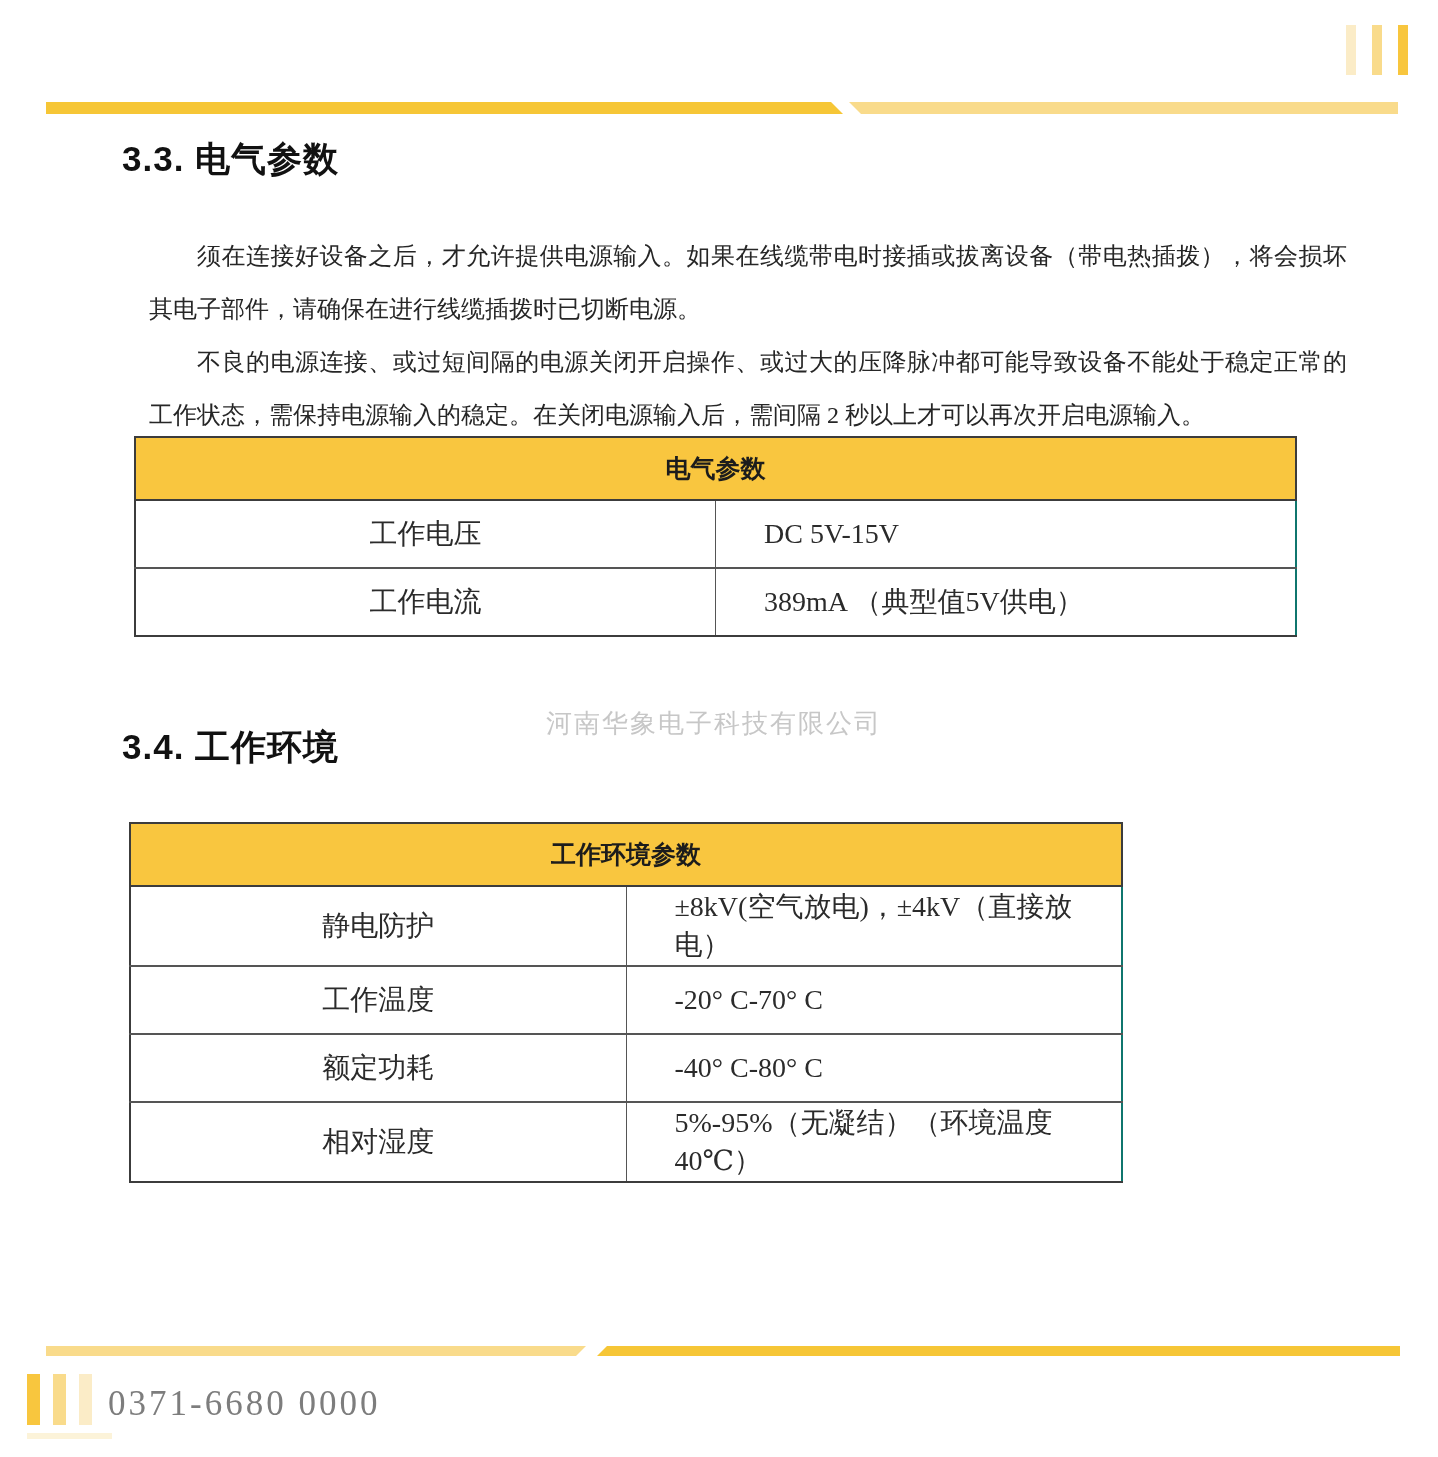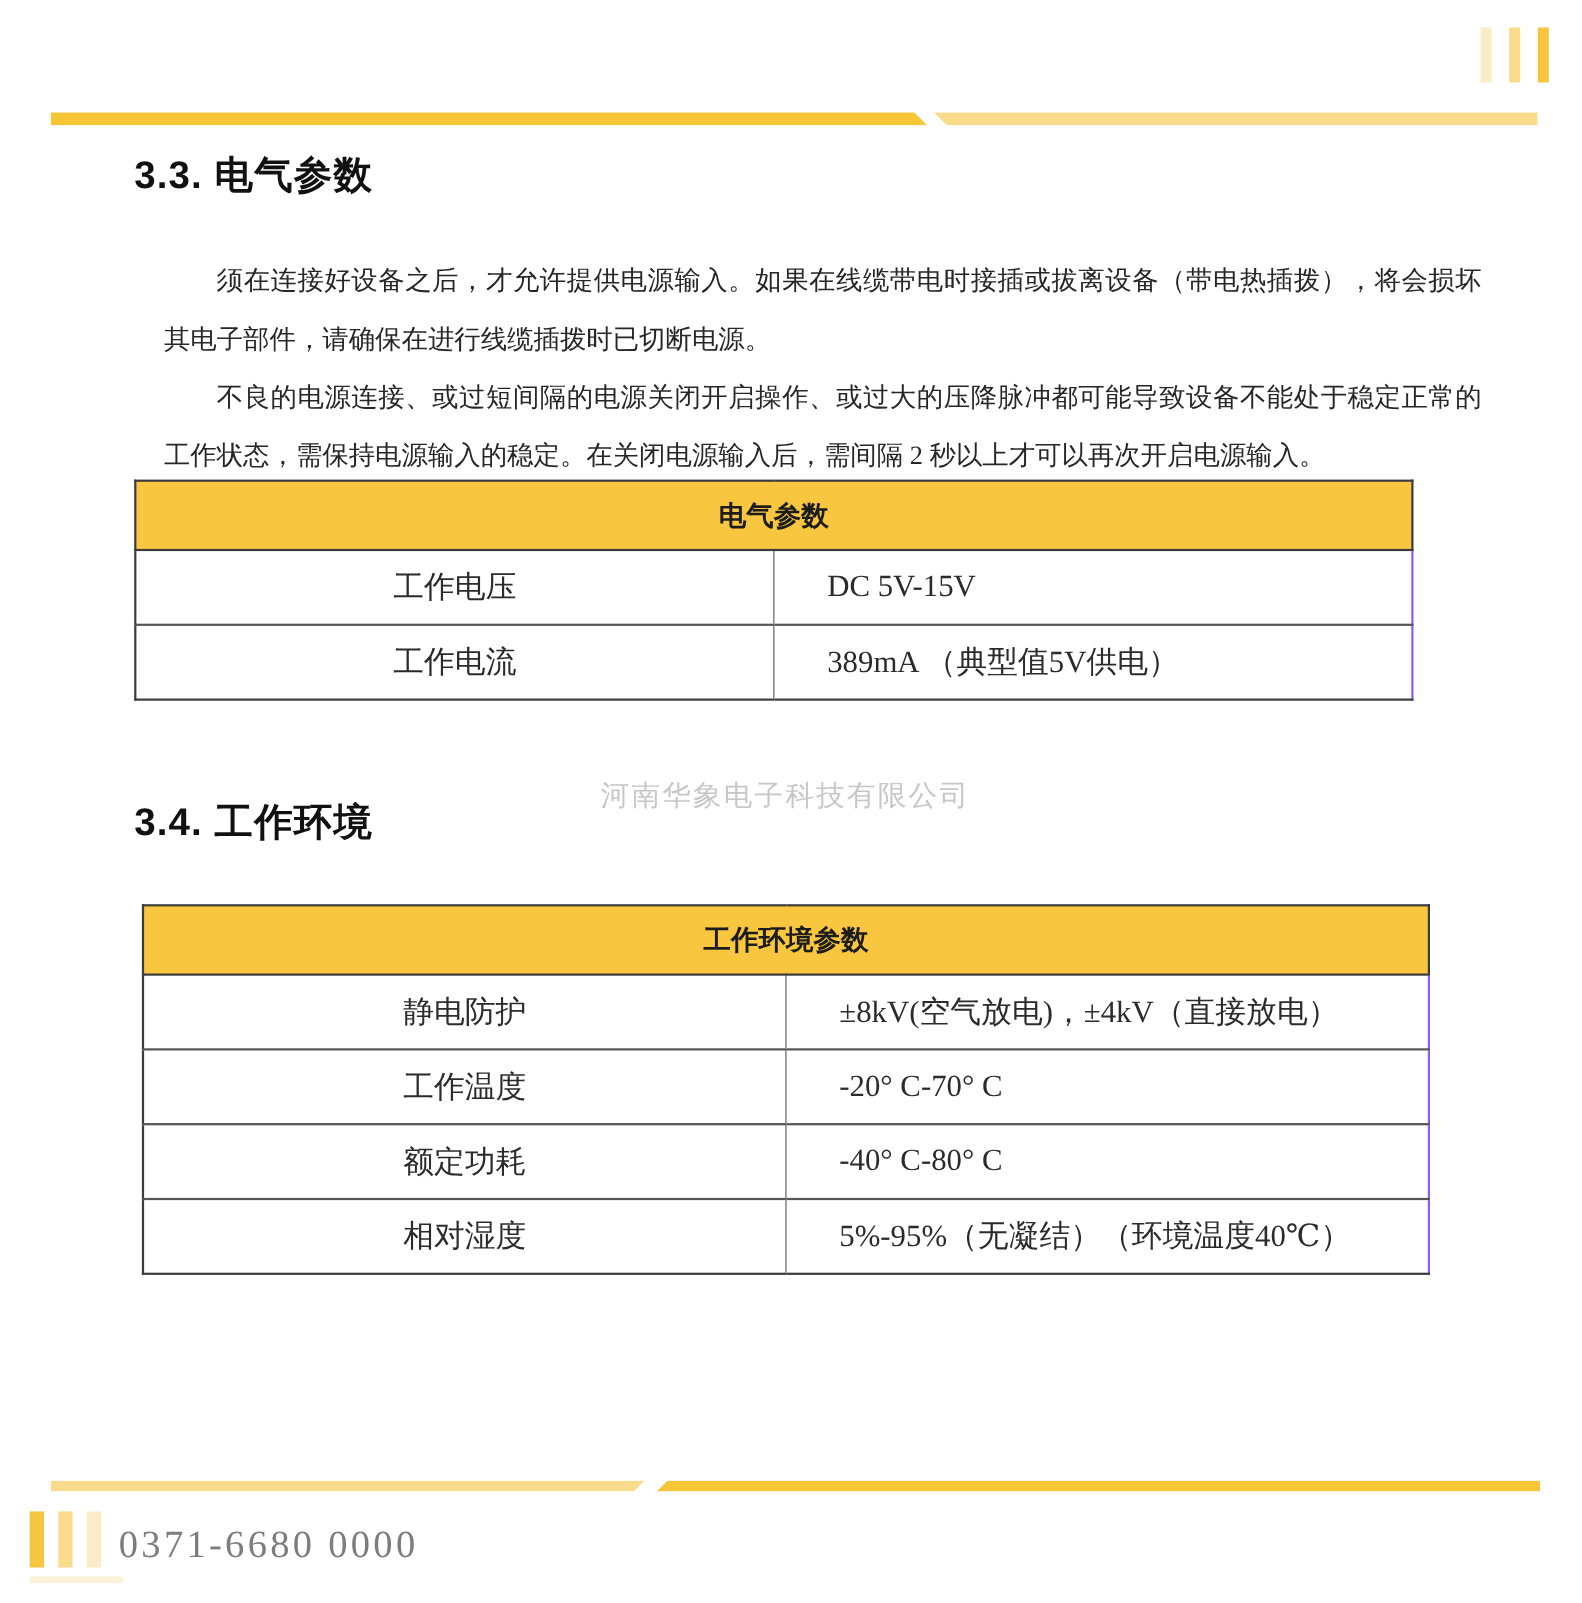--- a/index.html
+++ b/index.html
@@ -55,40 +55,40 @@
     font-size:24px;line-height:53px;color:#262626;
     text-align:justify;
     margin-left:27px;
   }
   .body-text p{margin:0;text-indent:2em;}
   
   table.spec{
     position:absolute;border-collapse:collapse;table-layout:fixed;
     background:#ffffff;
   }
-  .table-electrical{left:122px;top:436px;width:1163px;}
-  .table-environment{left:129px;top:822px;width:1171px;}
+  .table-electrical{left:134px;top:436px;width:1163px;}
+  .table-environment{left:129px;top:822px;width:994px;}
   table.spec th{
     background:#F9C63F;
     font-size:25px;font-weight:700;color:#1c1c1c;
     text-align:center;vertical-align:middle;
     border:2px solid #3c3c3c;
     height:59px;
   }
   .table-environment th{height:62px;}
   table.spec td{
     border:2px solid #555555;
     border-left-width:1px;border-right-width:1px;
     font-size:28px;color:#2b2b2b;vertical-align:middle;
     height:64px;
   }
   table.spec td.label{width:218px;text-align:center;}
   table.spec td.value{text-align:left;padding-left:48px;}
   table.spec tr td:first-child{border-left:2px solid #3c3c3c;}
-  table.spec tr td:last-child{border-right:2px solid #8b5cf6;}
+  table.spec tr td:last-child{border-right:2px solid #0f766e;}
   table.spec tr:last-child td{border-bottom:2px solid #3c3c3c;}
   
   .watermark{
     position:absolute;left:0;right:10px;top:706px;
     text-align:center;font-size:26px;color:#c7c7c7;
     font-family:"Liberation Sans","DejaVu Sans",sans-serif;
     letter-spacing:2px;
   }
   
   .phone{

